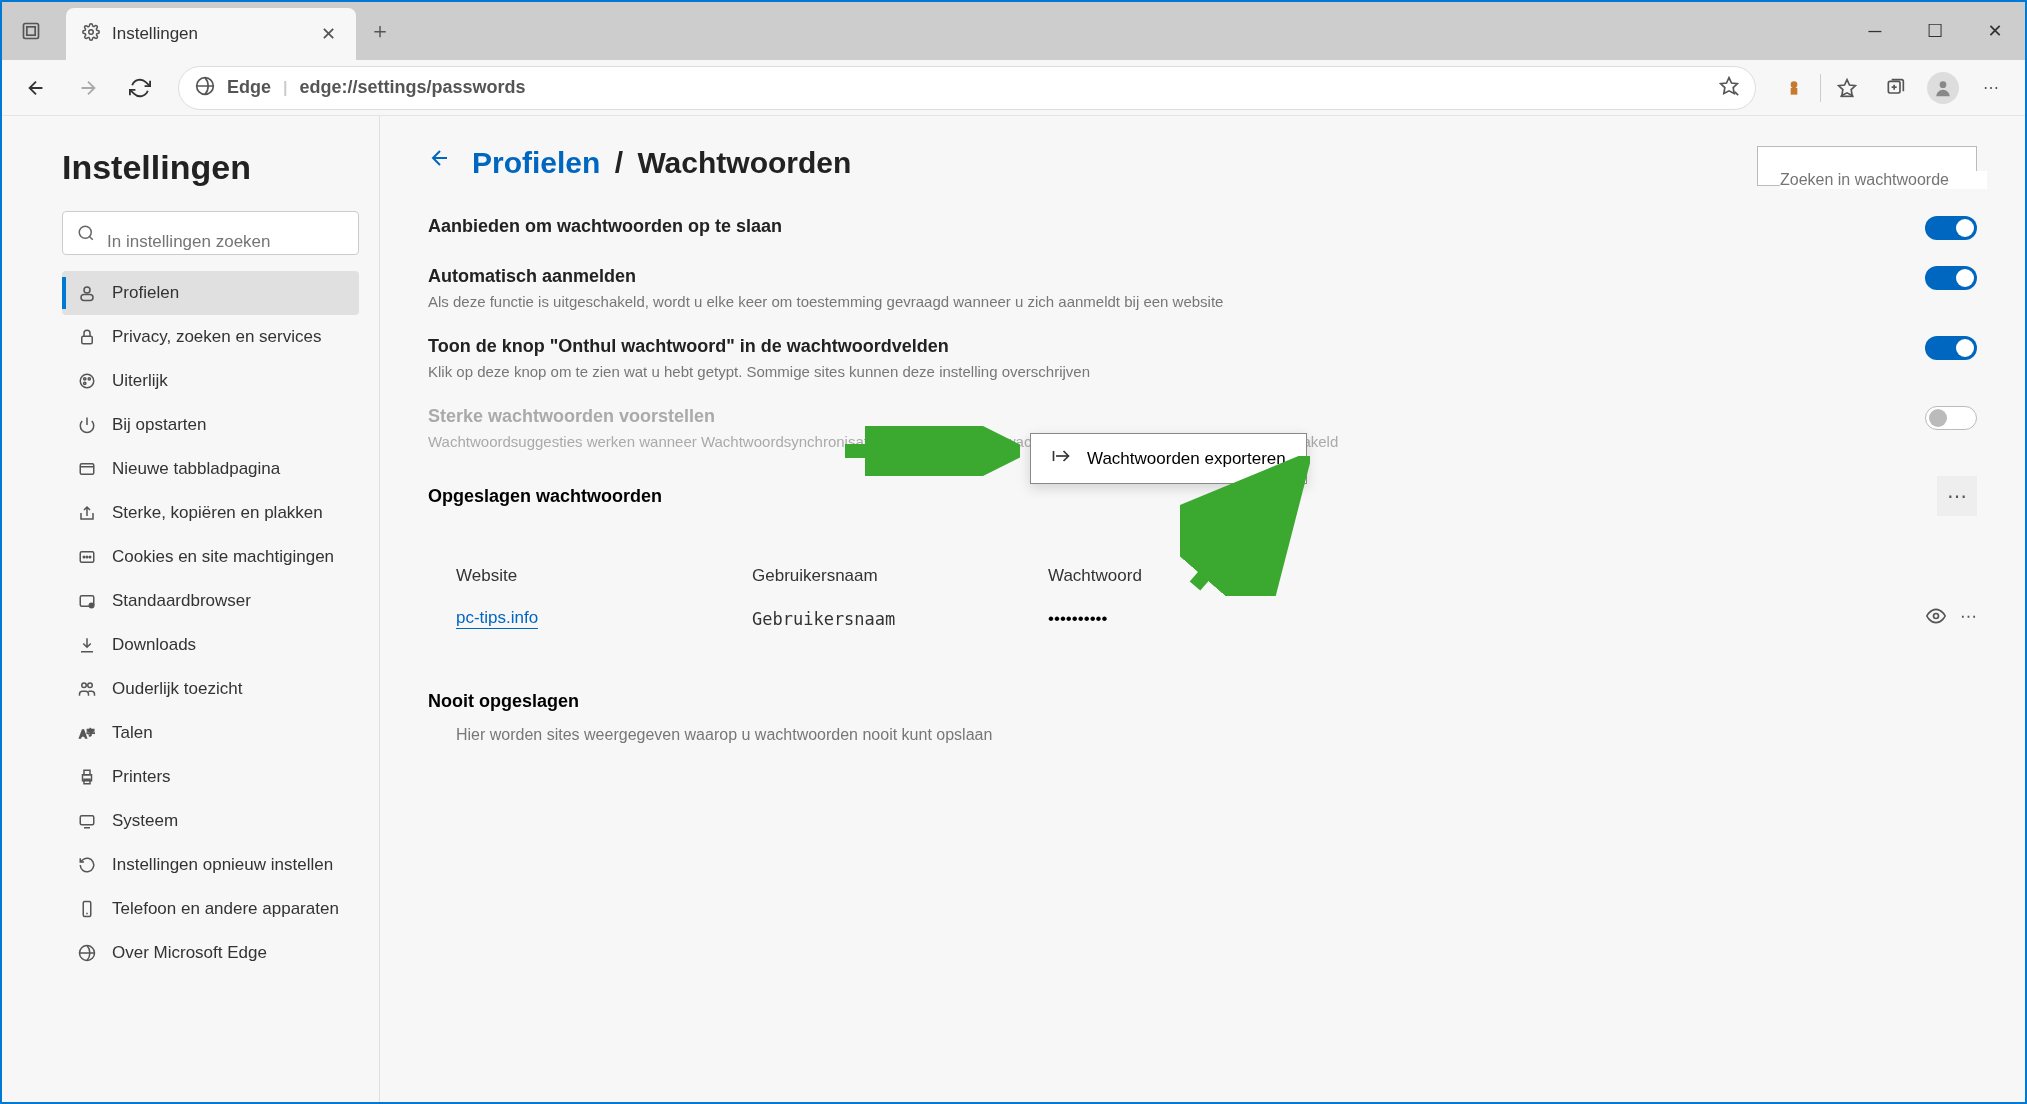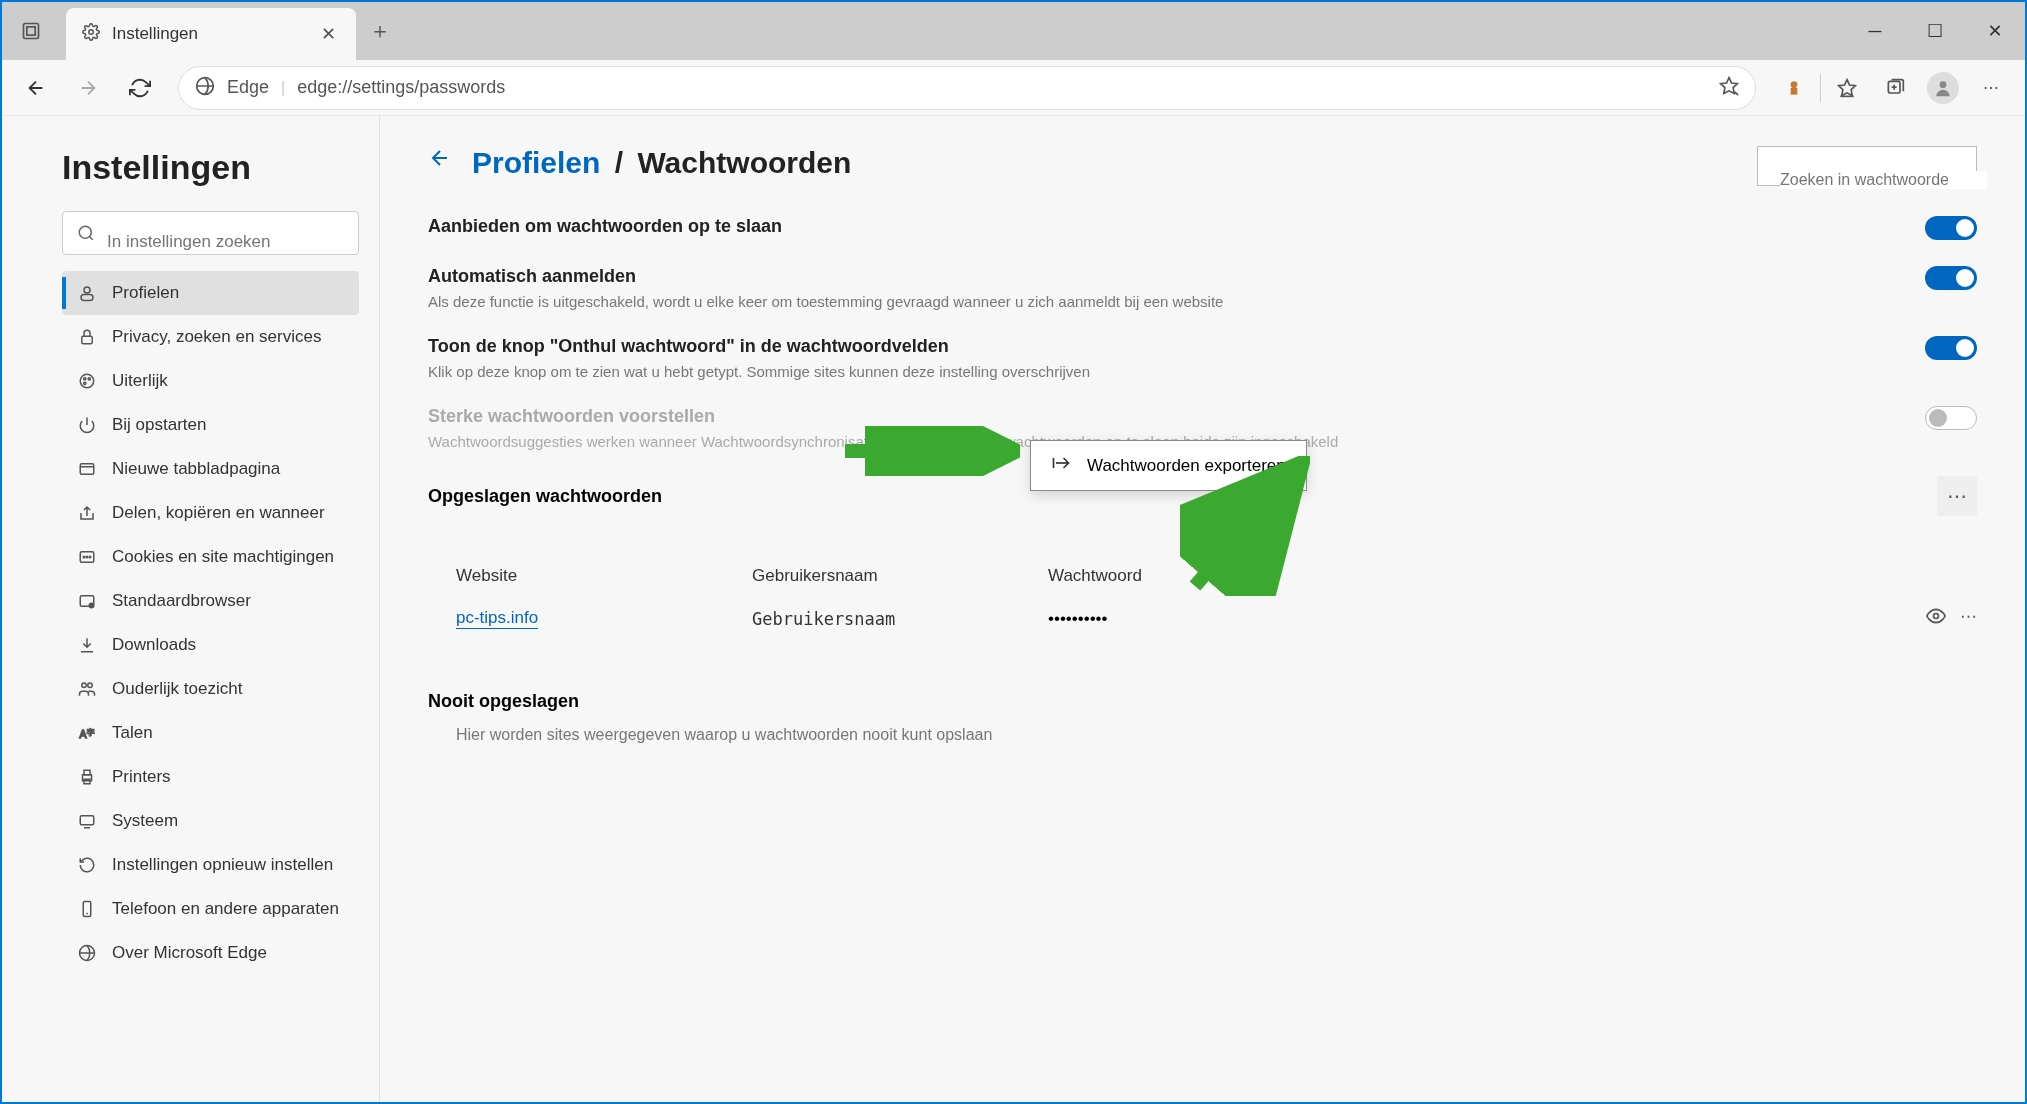--- a/index.html
+++ b/index.html
@@ -13,21 +13,21 @@
 .tab .gear { color: #555; }
 .tab .tab-title { flex: 1; font-size: 17px; color: #333; }
 .tab .tab-close { color: #555; font-size: 18px; padding: 4px; }
 .new-tab { width: 48px; display: flex; align-items: center; justify-content: center; color: #555; font-size: 22px; }
 .win-controls { margin-left: auto; display: flex; }
 .win-controls > div { width: 60px; display: flex; align-items: center; justify-content: center; color: #333; font-size: 18px; }
 
 .toolbar { background: #f7f7f7; height: 56px; display: flex; align-items: center; padding: 0 12px; gap: 8px; border-bottom: 1px solid #e5e5e5; }
 .nav-btn { width: 44px; height: 44px; display: flex; align-items: center; justify-content: center; color: #333; border-radius: 4px; }
 .nav-btn.disabled { color: #aaa; }
-.addressbar { flex: 1; height: 44px; background: #fff; border: 1px solid #ddd; border-radius: 22px; display: flex; align-items: center; padding: 0 16px; gap: 12px; margin: 0 8px; }
+.addressbar { flex: 1; height: 44px; background: #fff; border: 1px solid #ddd; border-radius: 22px; display: flex; align-items: center; padding: 0 16px; gap: 12px; margin: 0 8px; font-weight: bold; }
 .addressbar .edge-logo { color: #555; }
 .addressbar .edge-text { color: #555; font-size: 18px; }
 .addressbar .sep { color: #ccc; }
 .addressbar .url { color: #555; font-size: 18px; flex: 1; }
 .addressbar .star { color: #555; }
 .toolbar-right { display: flex; align-items: center; gap: 4px; }
 .toolbar-right > div { width: 44px; height: 44px; display: flex; align-items: center; justify-content: center; color: #555; }
 .toolbar-right .vsep { width: 1px; height: 28px; background: #ccc; }
 .avatar { width: 32px; height: 32px; border-radius: 50%; background: #ddd; display: flex; align-items: center; justify-content: center; }
 
@@ -240,21 +240,21 @@
               </svg>
             </span>
             <span>Nieuwe tabbladpagina</span>
           </li>
         <li>
             <span class="icon">
               <svg width="18" height="18" viewBox="0 0 24 24" fill="none" stroke="currentColor" stroke-width="2">
                 <path d="M4 12v8h16v-8M12 4v12M8 8l4-4 4 4"></path>
               </svg>
             </span>
-            <span>Delen, kopiëren en wanneer</span>
+            <span>Sterke, kopiëren en plakken</span>
           </li>
         <li>
             <span class="icon">
               <svg width="18" height="18" viewBox="0 0 24 24" fill="none" stroke="currentColor" stroke-width="2">
                 <rect x="3" y="5" width="18" height="14" rx="2"></rect>
                 <circle cx="8" cy="12" r="1"></circle>
                 <circle cx="12" cy="12" r="1"></circle>
                 <circle cx="16" cy="12" r="1"></circle>
               </svg>
             </span>
@@ -420,21 +420,21 @@
             </span>
           </div>
         </div>
 
         <div class="never-section">
           <div class="section-header">Nooit opgeslagen</div>
           <div class="never-desc">Hier worden sites weergegeven waarop u wachtwoorden nooit kunt opslaan</div>
         </div>
       </div>
 
-      <div class="export-menu" style="left:650px; top:324px;padding-left:20px;">
+      <div class="export-menu" style="left:650px; top:317px;padding-left:20px;">
         <span>
           <svg width="20" height="20" viewBox="0 0 24 24" fill="none" stroke="#333" stroke-width="2">
               <line x1="3" y1="6" x2="3" y2="18"></line>
               <line x1="6" y1="12" x2="21" y2="12"></line>
               <polyline points="15 6 21 12 15 18"></polyline>
             </svg>
         </span>
         <span>Wachtwoorden exporteren</span>
       </div>
 

